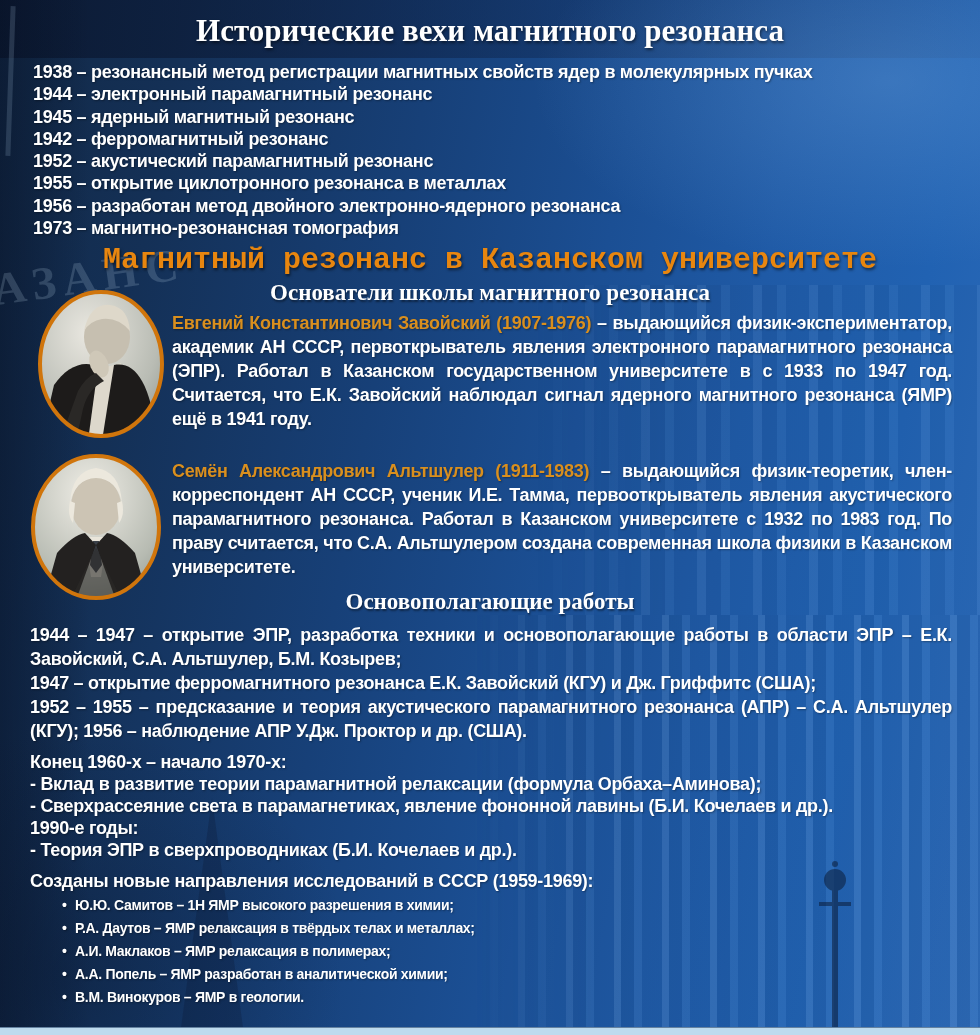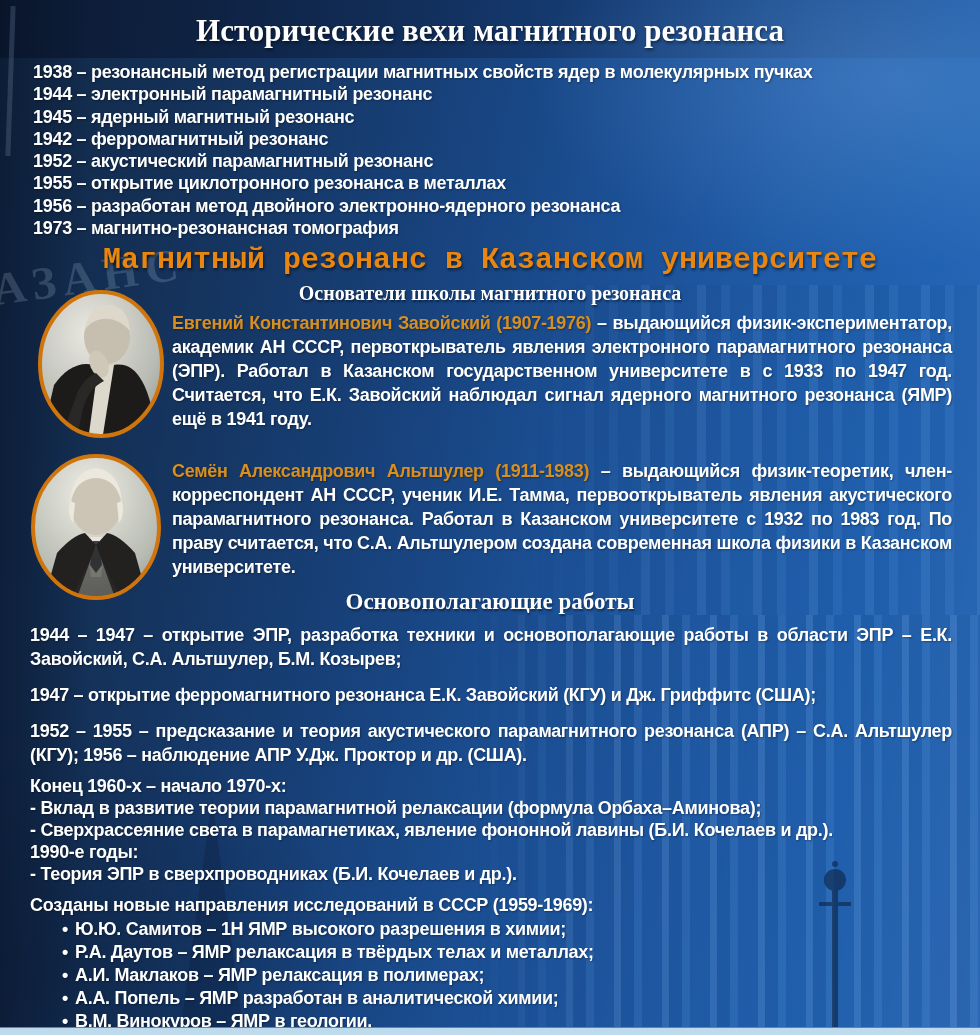--- a/index.html
+++ b/index.html
@@ -32,35 +32,35 @@
   .bottom-strip{position:absolute;z-index:4;left:0;bottom:0;width:100%;height:7px;
     background:#bedbee;border-top:1px solid rgba(28,58,98,.55);}
   
   .content{position:relative;z-index:2;}
   .title{font-family:"Liberation Serif",serif;font-size:31px;line-height:36px;text-align:center;
     padding-top:13px;text-shadow:1px 2px 3px rgba(0,0,0,.5);}
   .timeline{margin:12px 26px 0 33px;font-size:18px;line-height:22.3px;letter-spacing:-.3px;
     text-shadow:1px 1px 2px rgba(0,0,0,.35);}
   .kazan-heading{font-family:Liberation Mono, monospace;font-size:30px;line-height:34px;text-align:center;
     color:#e8860f;margin-top:4px;text-shadow:1px 2px 3px rgba(0,0,0,.55);}
-  .kazan-sub{font-family:"Liberation Serif",serif;font-size:20px;line-height:28px;text-align:center;
+  .kazan-sub{font-family:"Liberation Serif",serif;font-size:23px;line-height:28px;text-align:center;
     margin-top:2px;text-shadow:1px 2px 2px rgba(0,0,0,.45);}
   .founder-text{margin:4px 28px 0 172px;font-size:18px;line-height:24px;letter-spacing:-.3px;
     text-align:justify;text-shadow:1px 1px 2px rgba(0,0,0,.35);}
   .founder-text.second{margin-top:28px;}
   .founder-name{color:#d98f1e;}
   .works-heading{font-family:"Liberation Serif",serif;font-size:23px;line-height:30px;text-align:center;
     margin-top:8px;text-shadow:1px 2px 2px rgba(0,0,0,.45);}
   .works-par{margin:6px 28px 0 30px;font-size:18px;line-height:24px;letter-spacing:-.3px;
     text-align:justify;text-shadow:1px 1px 2px rgba(0,0,0,.35);}
-  .works-par + .works-par{margin-top:12px;}
+  .works-par + .works-par{margin-top:0;}
   .later{margin:8px 28px 0 30px;font-size:18px;line-height:22px;letter-spacing:-.3px;
     text-shadow:1px 1px 2px rgba(0,0,0,.35);}
   .dir-intro{margin:10px 28px 0 30px;font-size:18px;letter-spacing:-.3px;text-shadow:1px 1px 2px rgba(0,0,0,.35);}
-  ul.dirs{margin:2px 28px 0 62px;padding:0;list-style:none;font-size:18px;line-height:23px;
+  ul.dirs{margin:2px 28px 0 62px;padding:0;list-style:none;font-size:14px;line-height:23px;
     letter-spacing:-.3px;text-shadow:1px 1px 2px rgba(0,0,0,.35);}
   ul.dirs li{position:relative;padding-left:13px;}
   ul.dirs li::before{content:"\2022";position:absolute;left:0;}
   
   .portrait{position:absolute;z-index:3;}
   .portrait-1{left:36px;top:287px;}
   .portrait-2{left:29px;top:451px;}
 </style>
 </head>
 <body>

